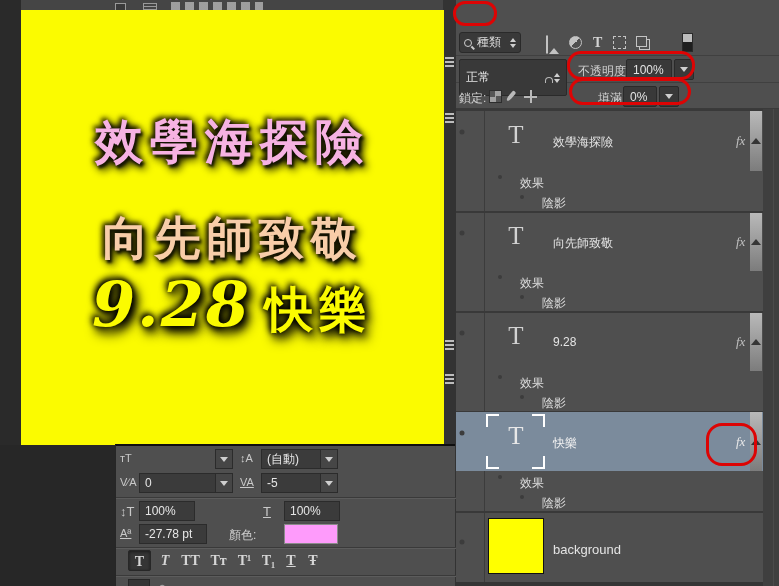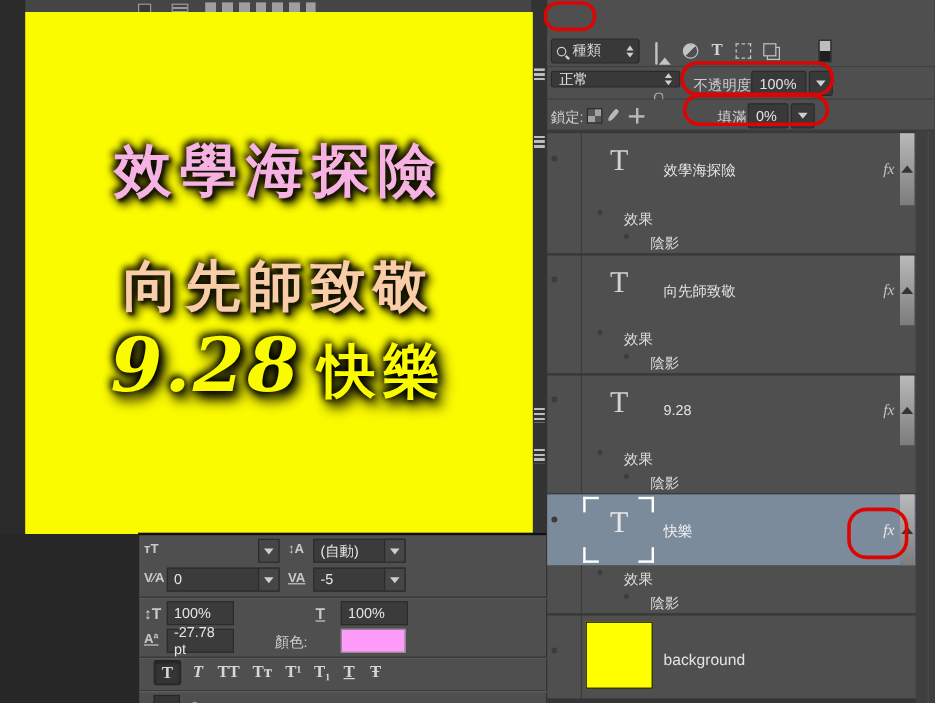--- a/index.html
+++ b/index.html
@@ -25,42 +25,42 @@
   #layers-panel { left:456px; top:0; width:323px; height:586px; background:#4f4f4f; }
   #tabbar { left:0; top:0; width:323px; height:28px; background:#3a3a3a; border-bottom:1px solid #2d2d2d; }
   .tab { top:4px; height:24px; padding:4px 8px 0; font-size:12px; color:#9f9f9f; }
   .tab.active { background:#4f4f4f; color:#e2e2e2; border-radius:3px 3px 0 0; }
   #panel-menu { right:12px; top:9px; width:16px; height:10px;
      background:repeating-linear-gradient(#cfcfcf 0 2px, transparent 2px 4px); }
   #panel-menu::before{ content:""; position:absolute; left:-10px; top:3px; width:0;height:0;
      border:3.5px solid transparent; border-top:4px solid #cfcfcf; }
 
   #filter-row { left:0; top:29px; width:323px; height:27px; background:#4f4f4f; border-bottom:1px solid #404040; }
-  #kind-box { left:3px; top:3px; width:74px; height:21px; background:#393939; border:1px solid #2a2a2a;
+  #kind-box { left:3px; top:3px; width:62px; height:21px; background:#393939; border:1px solid #2a2a2a;
      border-radius:3px; display:flex; align-items:center; gap:5px; padding:0 4px; color:#dedede; font-size:12px; }
   .mag { width:8px; height:8px; border:1.5px solid #cdcdcd; border-radius:50%; position:relative; }
   .mag::after { content:""; position:absolute; width:4px; height:1.5px; background:#cdcdcd;
      transform:rotate(45deg); left:6px; top:7px; }
   .fi { position:absolute; top:7px; }
   .ic-img { width:16px; height:13px; border:1px solid #c3c3c3; border-radius:2px; position:relative; overflow:hidden;}
   .ic-img::after{ content:""; position:absolute; left:2px; bottom:-1px; width:0; height:0;
      border:5px solid transparent; border-bottom:6px solid #c3c3c3;}
   .ic-adj { width:13px; height:13px; border-radius:50%; border:1px solid #c3c3c3;
      background:linear-gradient(135deg,#c3c3c3 50%, #4f4f4f 50%); }
   .ic-type { color:#d3d3d3; font-family:"Liberation Serif",serif; font-size:14px; font-weight:bold; line-height:13px;}
   .ic-shape { width:13px; height:13px; border:1px dashed #c3c3c3; }
   .ic-smart { width:11px; height:11px; border:1px solid #c3c3c3;
      box-shadow:3px 3px 0 -1px #4f4f4f, 3px 3px 0 0 #c3c3c3; }
   .ic-toggle { width:11px; height:19px; border:1px solid #2a2a2a; top:4px;
      background:linear-gradient(#bdbdbd 0 50%, #1f1f1f 50%); }
 
   #blend-row { left:0; top:57px; width:323px; height:26px; border-bottom:1px solid #404040; }
   .field { background:#393939; border:1px solid #2a2a2a; border-radius:2px; color:#e3e3e3;
      font-size:12px; display:flex; align-items:center; }
-  #blend-mode { left:3px; top:2px; width:108px; height:14px; padding:0 6px; justify-content:space-between;font-family:Liberation Mono, monospace; }
+  #blend-mode { left:3px; top:2px; width:108px; height:37px; padding:0 6px; justify-content:space-between;font-family:Liberation Mono, monospace; }
   .lbl { color:#cfcfcf; font-size:12px; }
   #opacity-val { left:170px; top:2px; width:46px; height:21px; padding:0 6px; }
   #opacity-dd  { left:218px; top:2px; width:20px; height:21px; justify-content:center; }
 
   #lock-row { left:0; top:84px; width:323px; height:25px; border-bottom:1px solid #3a3a3a; }
   .ic-checker { width:13px; height:13px; border:1px solid #2d2d2d;
      background:conic-gradient(#a2a2a2 0 25%, #565656 0 50%, #a2a2a2 0 75%, #565656 0); }
   .ic-brush { width:4px; height:12px; background:#b9b9b9; border-radius:2px 2px 50% 50%; transform:rotate(40deg); }
   .ic-move { width:13px; height:13px; position:relative; }
   .ic-move::before,.ic-move::after{ content:""; position:absolute; background:#b9b9b9; }
@@ -114,21 +114,21 @@
      background:repeating-linear-gradient(#454545 0 2px, #9a9a9a 2px 3.5px); }
   .opt-txt { left:150px; top:2px; width:92px; height:8px;
      background:repeating-linear-gradient(90deg,#b5b5b5 0 9px, transparent 9px 14px); opacity:.8; }
   #side-strip { left:443px; top:0; width:13px; height:586px; background:#333333; }
   .grip { left:2px; width:9px; height:12px;
      background:repeating-linear-gradient(#bdbdbd 0 2px, transparent 2px 4px); }
 
   
   #char-panel { left:115px; top:444px; width:340px; height:142px; background:#4f4f4f;
      border-left:1px solid #262626; border-top:2px solid #0f0f0f; }
-  .cp-ic { position:absolute; color:#c9c9c9; font-size:11px; font-weight:bold; }
+  .cp-ic { position:absolute; color:#c9c9c9; font-size:11px; font-weight:normal; }
   .cp-field { position:absolute; height:20px; background:#3b3b3b; border:1px solid #2b2b2b;
      color:#e6e6e6; font-size:12px; display:flex; align-items:center; padding:0 5px; }
   .cp-dd { position:absolute; width:18px; height:20px; background:#464646; border:1px solid #2b2b2b;
      display:flex; align-items:center; justify-content:center; }
   .cp-div { position:absolute; left:0; width:340px; height:2px;
      background:linear-gradient(#3a3a3a 50%, #5c5c5c 50%); }
   .stybtn { position:absolute; top:104px; height:21px; color:#d6d6d6; text-align:center;
      font-family:"Liberation Serif",serif; font-weight:bold; font-size:14px; line-height:21px; }
   .stybtn.pressed { background:#353535; border:1px solid #272727; border-radius:2px;
      box-shadow:inset 0 1px 3px #1c1c1c; }
@@ -338,21 +338,21 @@
     </div>
 
   <div class="cp-div" style="top:51px"></div>
 
   <span class="cp-ic" style="left:4px; top:58px; font-size:13px">↕T</span>
   <div class="cp-field" style="left:23px; top:55px; width:56px">100%</div>
   <span class="cp-ic" style="left:147px; top:58px; font-size:13px; text-decoration:underline">T</span>
   <div class="cp-field" style="left:168px; top:55px; width:56px">100%</div>
 
   <span class="cp-ic" style="left:4px; top:81px; text-decoration:underline">Aª</span>
-  <div class="cp-field" style="left:23px; top:78px; width:56px">-27.78 pt</div>
+  <div class="cp-field" style="left:23px; top:78px; width:68px">-27.78 pt</div>
   <span class="lbl" style="position:absolute; left:113px; top:81px">顏色:</span>
   <span id="cp-swatch" style="left:168px; top:78px; width:54px; height:20px; background:#fe9bfb"></span>
 
   <div class="cp-div" style="top:101px"></div>
 
   <span class="stybtn pressed" style="left:12px; width:23px">T</span>
   <span class="stybtn" style="left:40px; width:18px; font-style:italic">T</span>
   <span class="stybtn" style="left:62px; width:25px">TT</span>
   <span class="stybtn" style="left:90px; width:25px">Tᴛ</span>
   <span class="stybtn" style="left:118px; width:21px">T¹</span>

